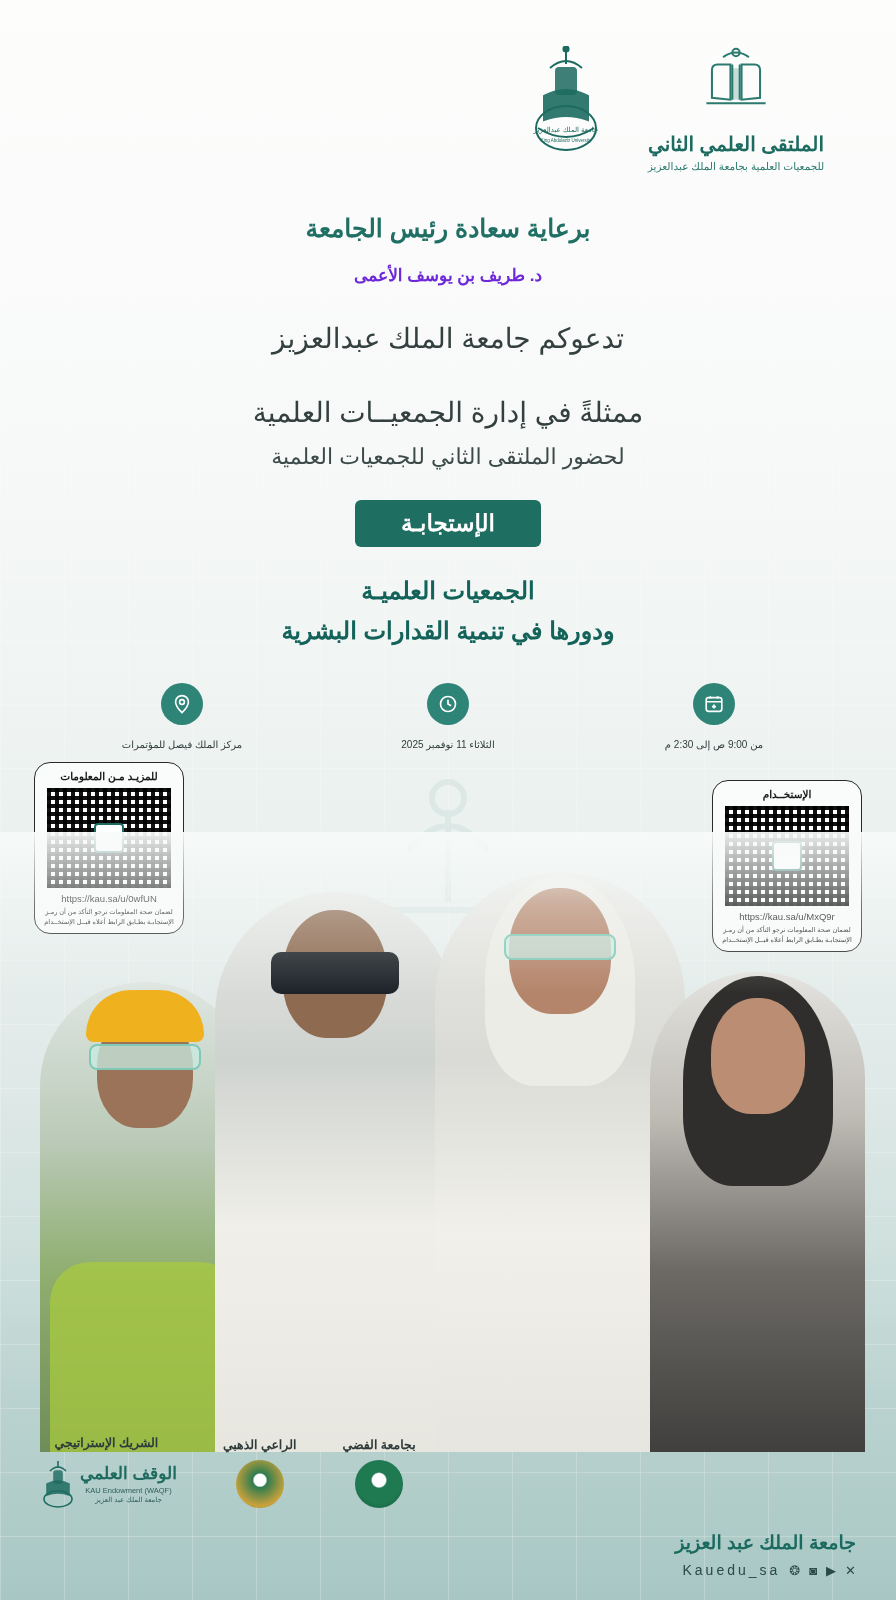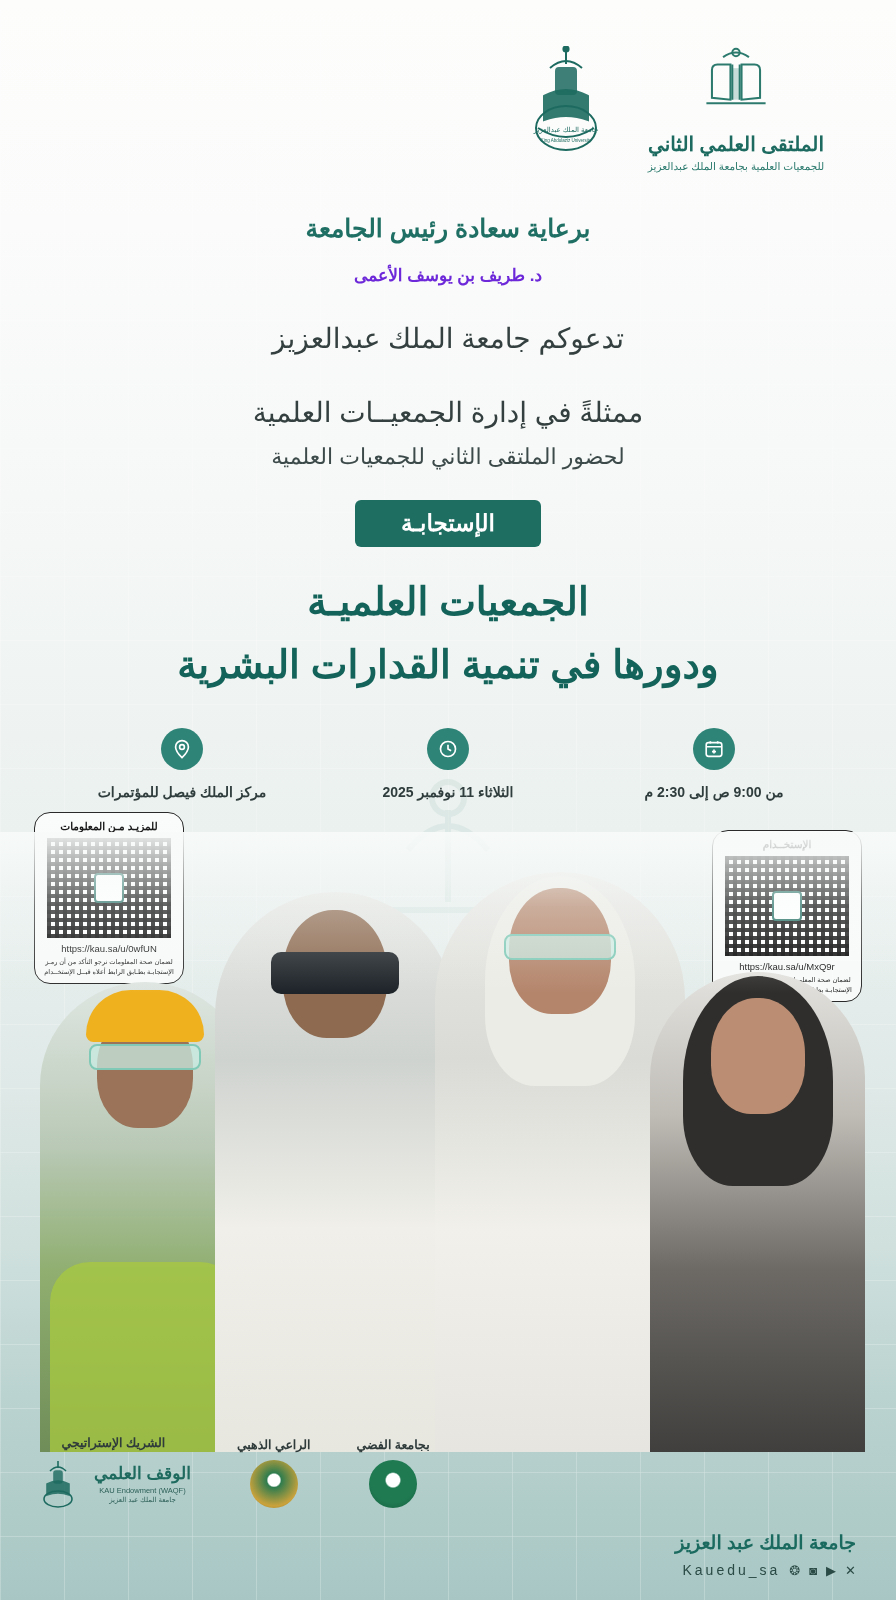--- a/index.html
+++ b/index.html
@@ -76,40 +76,40 @@
   .badge {
     background: #1e6e62; color: #ffffff;
     font-size: 23px; font-weight: bold;
     padding: 10px 46px;
     border-radius: 6px;
     letter-spacing: 6px;
   }
 
   .theme {
     margin-top: 26px;
-    font-size: 39px; font-weight: bold; color: #14635a; line-height: 1.5;
+    font-size: 24px; font-weight: bold; color: #14635a; line-height: 1.5;
   }
 
   
   .info-row {
     margin-top: 34px;
     display: flex;
     justify-content: space-between;
     padding: 0 28px;
   }
   .info-item { width: 30%; text-align: center; }
   .info-icon {
     width: 42px; height: 42px;
     margin: 0 auto 14px auto;
     border-radius: 50%;
     background: #2f8478;
     display: flex; align-items: center; justify-content: center;
   }
   .info-icon svg { width: 22px; height: 22px; }
-  .info-text { font-size: 14px; color: #2f3d3c; font-weight: bold; }
+  .info-text { font-size: 10px; color: #2f3d3c; font-weight: normal; }
 
   
   .qr-zone { position: relative; margin-top: 12px; height: 175px; }
   .qr-card {
     position: absolute;
     width: 150px;
     border: 1.6px solid #2a2a2a;
     border-radius: 16px;
     background: rgba(255,255,255,0.72);
     padding: 7px 8px 6px 8px;
@@ -199,21 +199,21 @@
   
   .sponsors {
     position: absolute;
     left: 0; right: 0; bottom: 92px;
     display: flex; justify-content: flex-end; align-items: flex-end;
     gap: 46px;
     padding: 0 36px;
   }
   .sponsor { text-align: center; }
   .sponsor-label { font-size: 12.5px; font-weight: bold; color: #2e3b3a; margin-bottom: 8px; }
-  .sponsor-marks { display: flex; gap: 14px; align-items: center; justify-content: center; }
+  .sponsor-marks { display: flex; align-items: center; justify-content: center; }
   .seal { width: 48px; height: 48px; border-radius: 50%; }
   .seal.green { background: radial-gradient(circle at 50% 42%, #ffffff 18%, #1f7a52 22%, #1f7a52 60%, #145c3b 100%); }
   .seal.gold  { background: radial-gradient(circle at 50% 42%, #ffffff 16%, #2f7c4e 20%, #caa23b 70%, #8d6b1d 100%); }
   .waqf { display: flex; flex-direction: column; align-items: center; }
   .waqf-mark { font-size: 17px; font-weight: bold; color: #1e6a5f; }
   .waqf-en { font-size: 7.5px; color: #2c5f57; margin-top: 2px; }
   .waqf-ar { font-size: 7px; color: #2c5f57; margin-top: 1px; }
   .kau-mini { width: 44px; height: 50px; }
 
   .footer {

